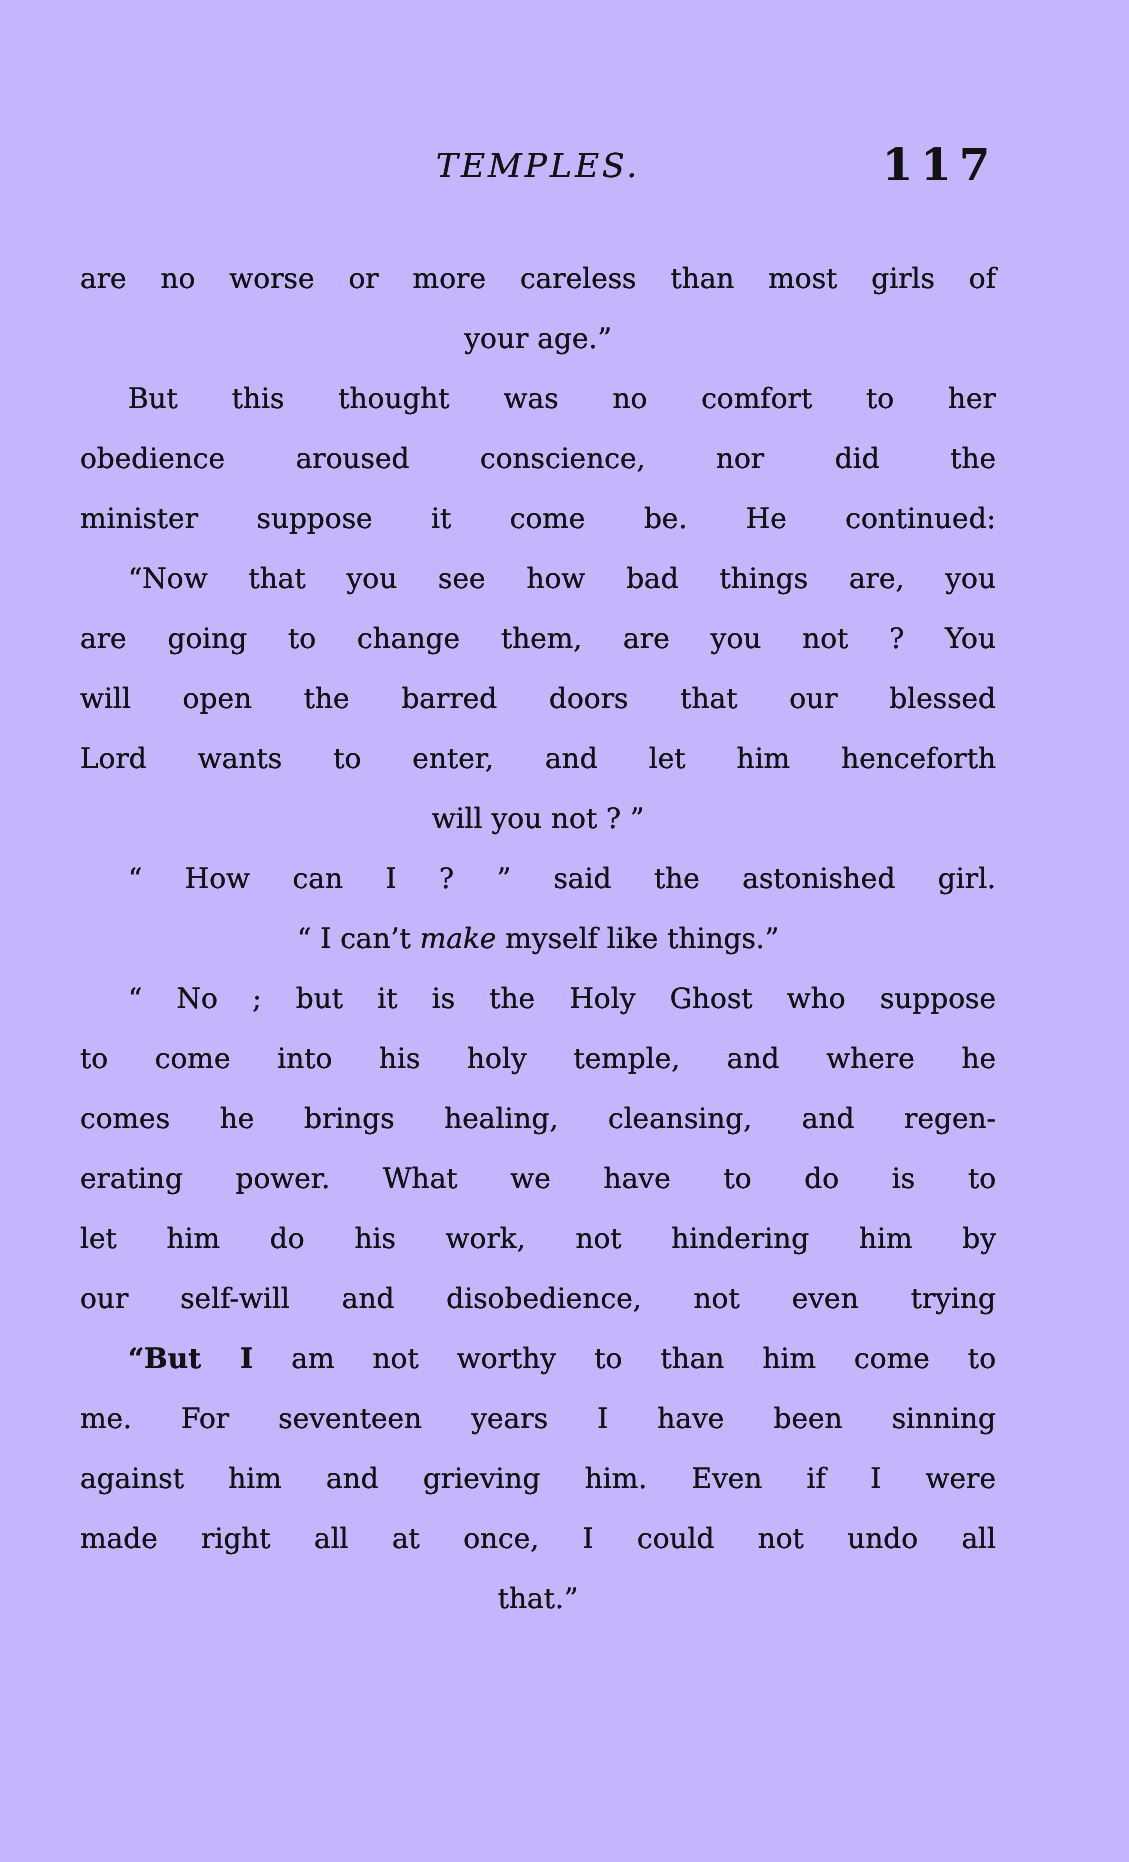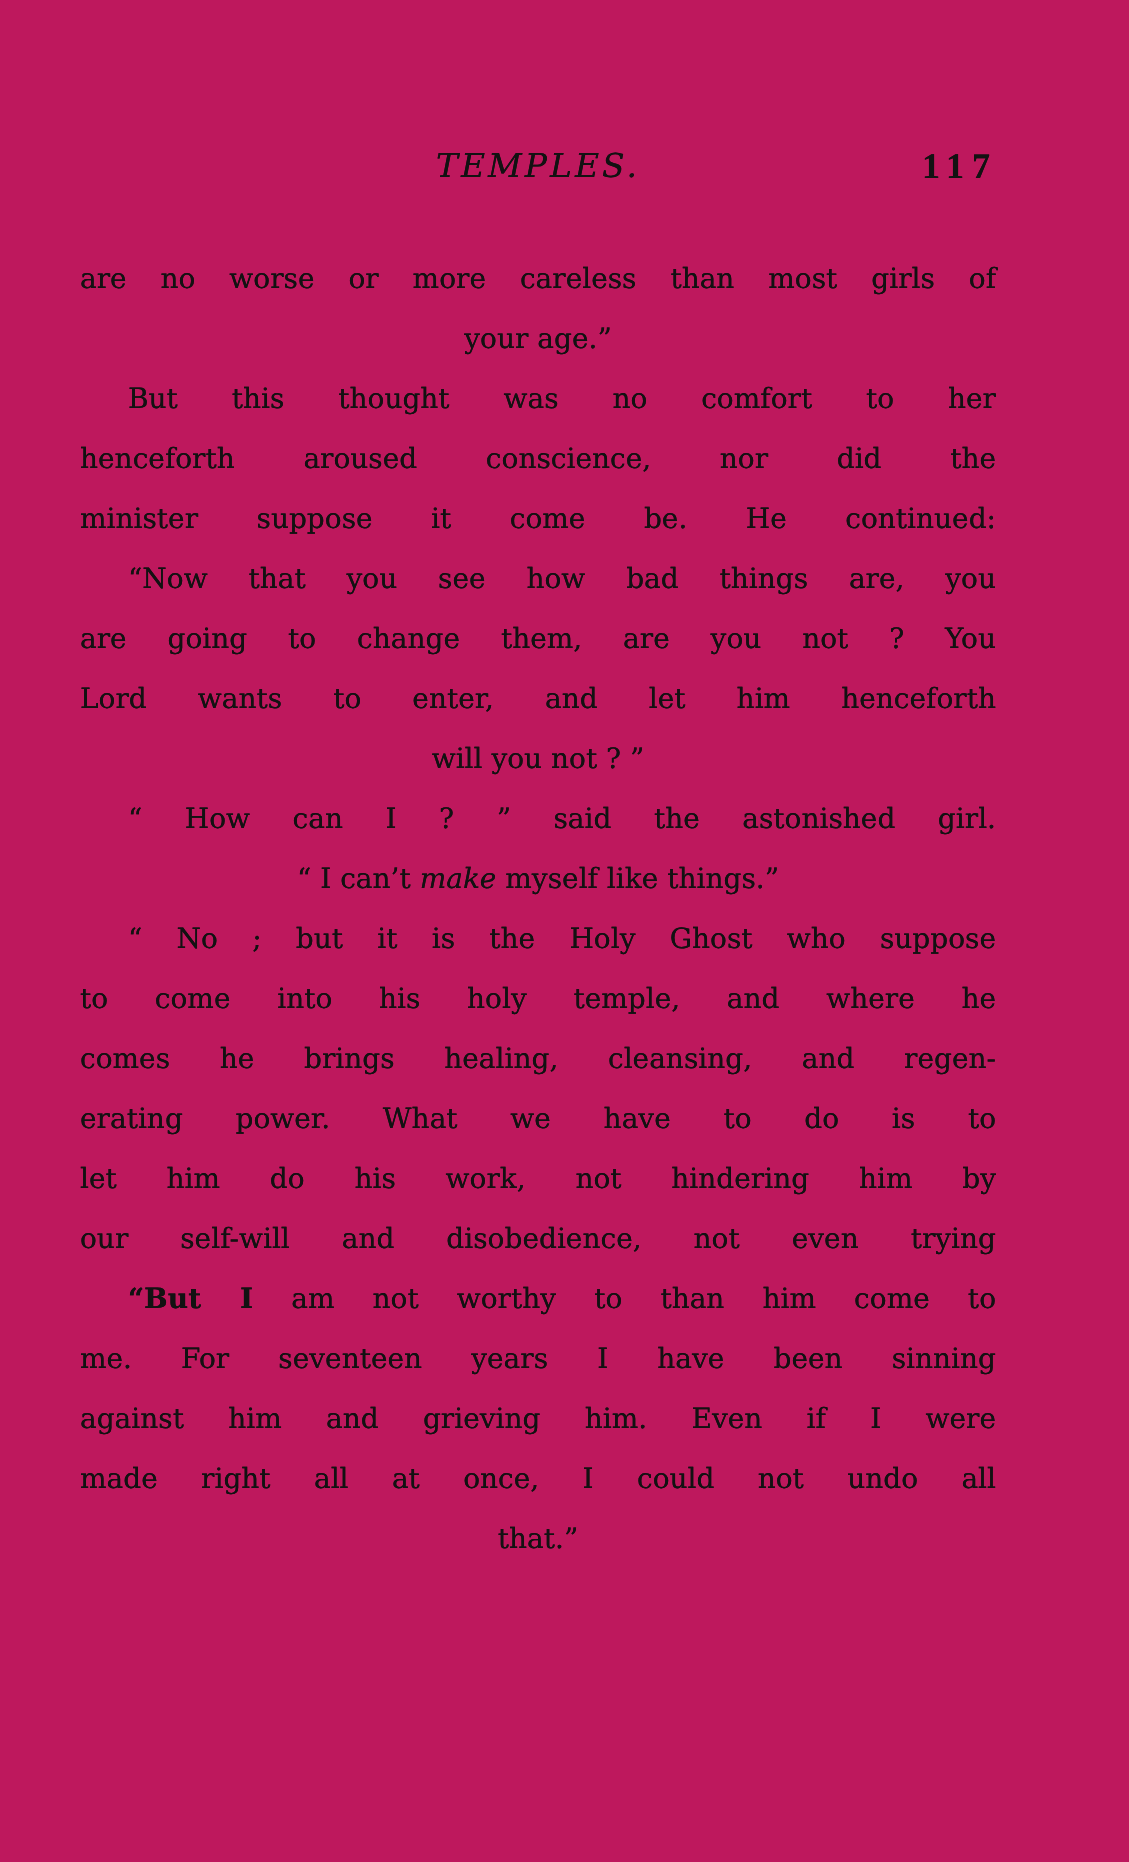--- a/index.html
+++ b/index.html
@@ -33,26 +33,25 @@
     font-style: italic;
     font-size: 33px;
     letter-spacing: 3px;
     line-height: 52px;
     text-shadow: 0 0 0.6px currentColor;
   }
   .page-number {
     position: absolute;
     top: 0;
     right: -2px;
-    font-size: 36px;
+    font-size: 44px;
     letter-spacing: 8px;
     line-height: 52px;
     font-weight: bold;
     text-shadow: 0 0 0.4px currentColor;
-    font-family: Liberation Serif, serif;
   }
   .text-block {
     position: absolute;
     top: 249px;
     left: 80px;
     width: 916px;
     font-size: 28px;
     line-height: 60px;
     text-shadow: 0 0 0.6px currentColor;
   }
@@ -66,33 +65,34 @@
   }
   .line.indent {
     padding-left: 48px;
   }
   .seg-italic { font-style: italic; }
   .seg-bold   { font-weight: bold; }
 </style>
 </head>
 <body>
 
-<div class="page" style="background: #be185d; color: rgb(18, 18, 18);">
+<div class="page" style="background: #c4b5fd; color: rgb(18, 18, 18);">
   <div class="page-header">
     <div class="running-title">TEMPLES.</div>
     <div class="page-number">117</div>
   </div>
   <div class="text-block">
       <div class="line justify"><span>are no worse or more careless than most girls of</span></div>
       <div class="line"><span>your age.”</span></div>
       <div class="line indent justify"><span>But this thought was no comfort to her</span></div>
-      <div class="line justify"><span>henceforth aroused conscience, nor did the</span></div>
+      <div class="line justify"><span>obedience aroused conscience, nor did the</span></div>
       <div class="line justify"><span>minister suppose it come be. He continued:</span></div>
       <div class="line indent justify"><span>“Now that you see how bad things are, you</span></div>
       <div class="line justify"><span>are going to change them, are you not ? You</span></div>
+      <div class="line justify"><span>will open the barred doors that our blessed</span></div>
       <div class="line justify"><span>Lord wants to enter, and let him henceforth</span></div>
       <div class="line"><span>will you not ? ”</span></div>
       <div class="line indent justify"><span>“ How can I ? ” said the astonished girl.</span></div>
       <div class="line"><span>“ I can’t </span><span class="seg-italic">make</span><span> myself like things.”</span></div>
       <div class="line indent justify"><span>“ No ; but it is the Holy Ghost who suppose</span></div>
       <div class="line justify"><span>to come into his holy temple, and where he</span></div>
       <div class="line justify"><span>comes he brings healing, cleansing, and regen-</span></div>
       <div class="line justify"><span>erating power. What we have to do is to</span></div>
       <div class="line justify"><span>let him do his work, not hindering him by</span></div>
       <div class="line justify"><span>our self-will and disobedience, not even trying</span></div>

